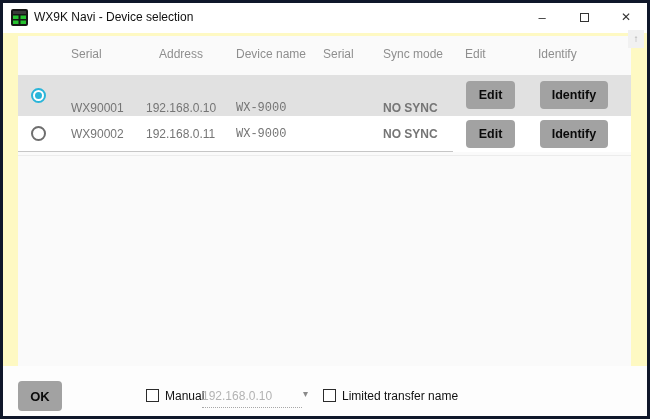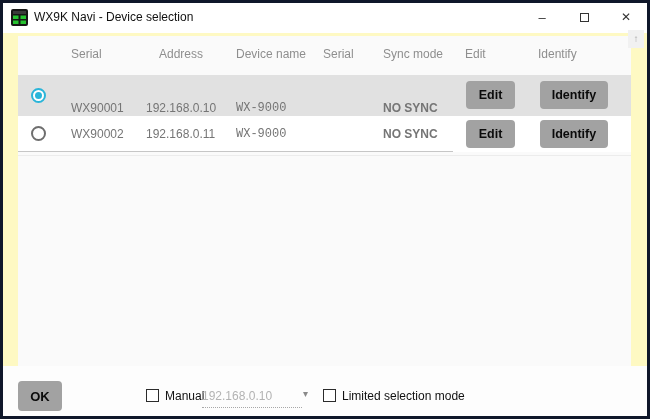--- a/index.html
+++ b/index.html
@@ -159,16 +159,16 @@
 
     <div class="checkbox cb-manual"></div>
     <span class="cb-label lbl-manual">Manual</span>
 
     <div class="combo">
       <span class="combo-value">192.168.0.10</span>
       <span class="combo-caret">▾</span>
     </div>
 
     <div class="checkbox cb-limited"></div>
-    <span class="cb-label lbl-limited">Limited selection mode</span>
+    <span class="cb-label lbl-limited">Limited transfer name</span>
   </div>
 
 </div>
 
 </body></html>

